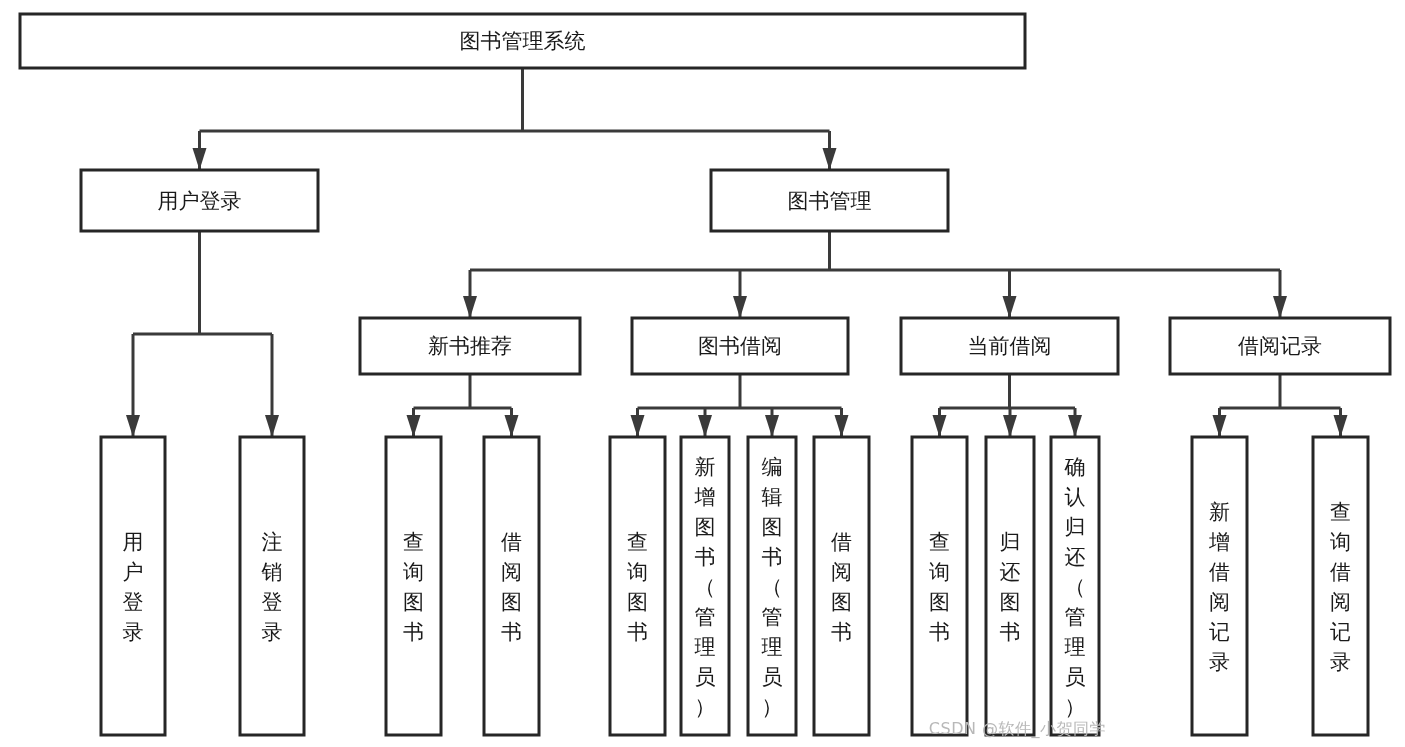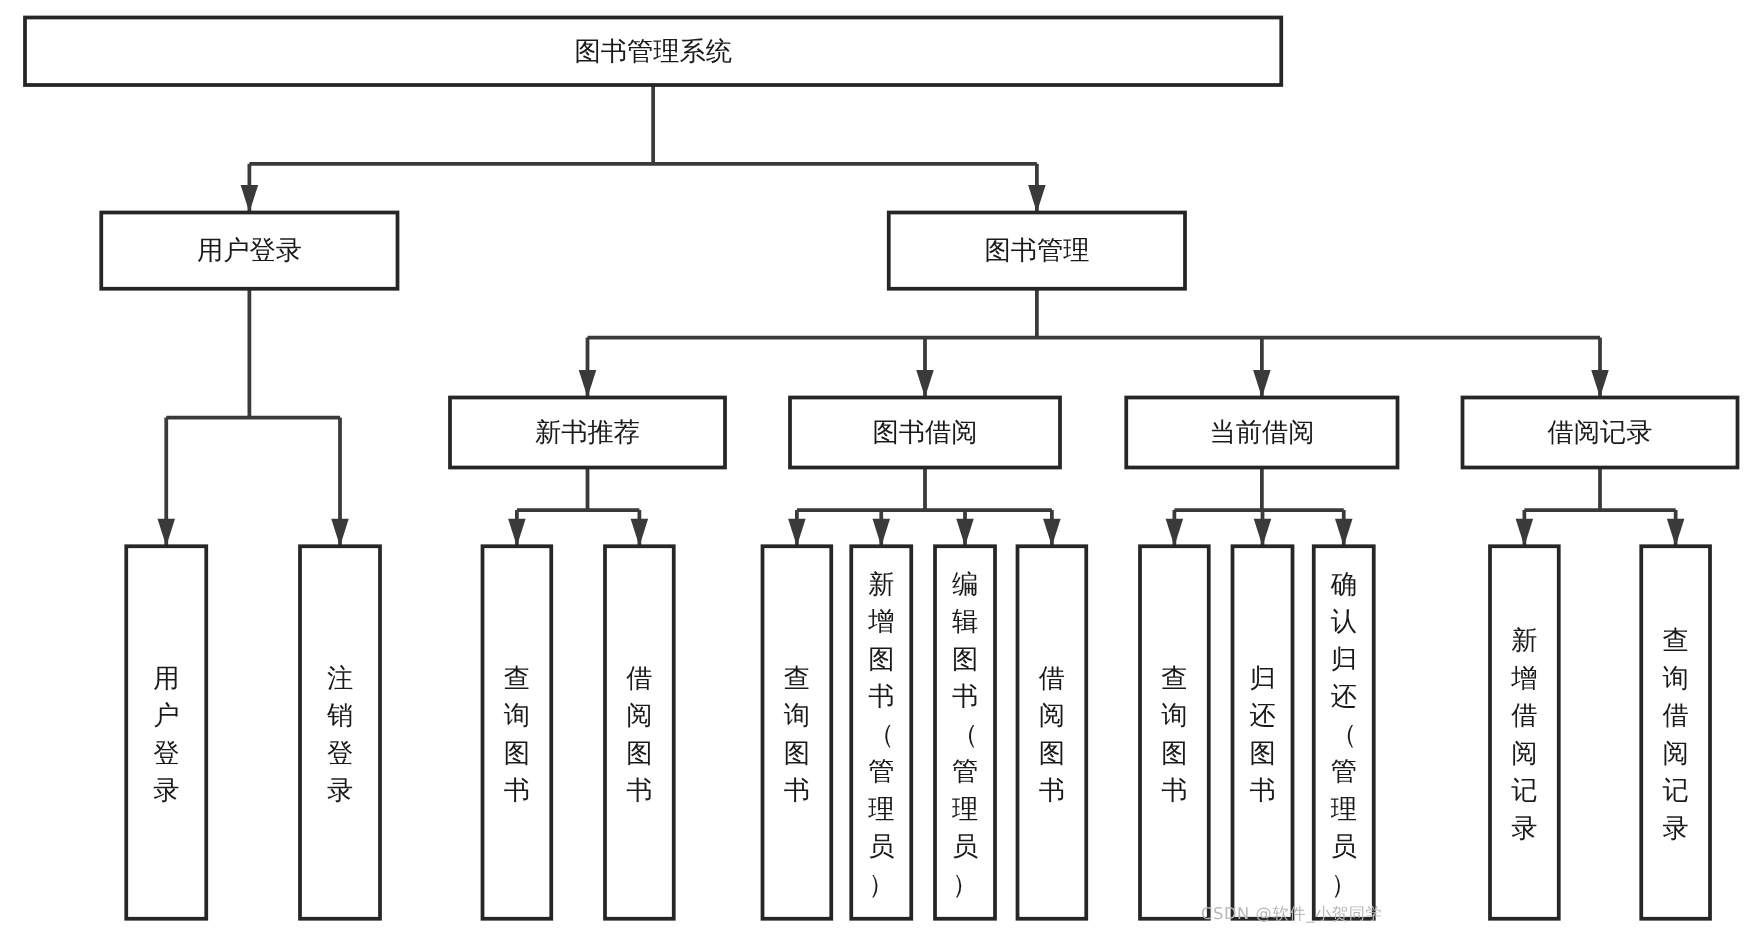--- a/index.html
+++ b/index.html
@@ -54,21 +54,21 @@
     font-family: "DejaVu Sans", "Liberation Sans", sans-serif;
     font-size: 21px;
     fill: #1a1a1a;
     text-anchor: middle;
   }
   .watermark {
     position: absolute;
     right: 8px;
     bottom: 7px;
     font-family: "DejaVu Sans", "Liberation Sans", sans-serif;
-    font-size: 13px;
+    font-size: 16px;
     color: #b8b8b8;
     letter-spacing: 0.5px;
     white-space: nowrap;
     user-select: none;
   }
 </style>
 </head>
 <body>
 
 <div id="diagram-root">

